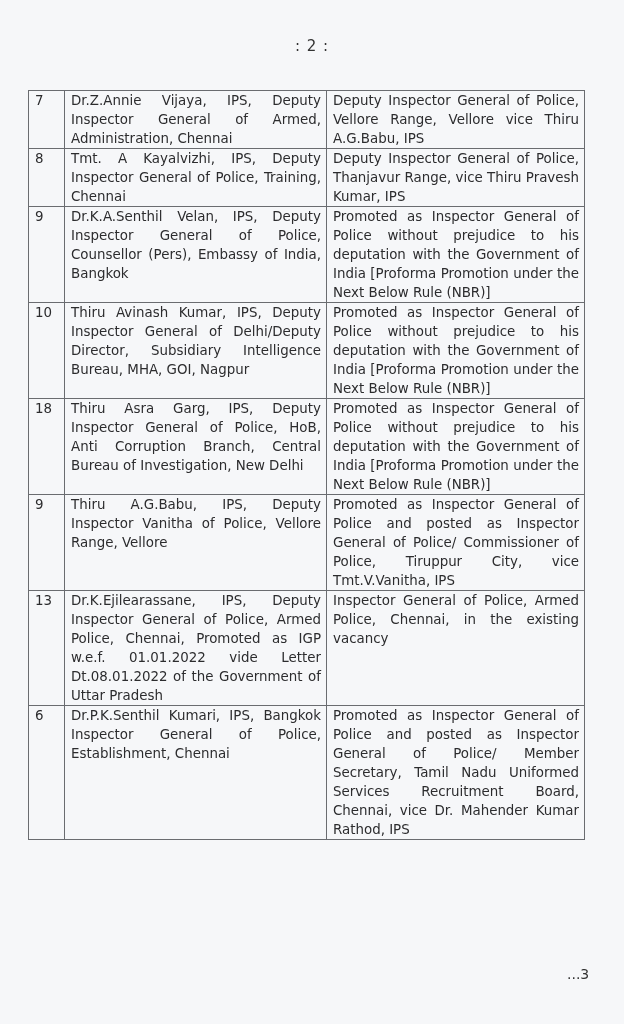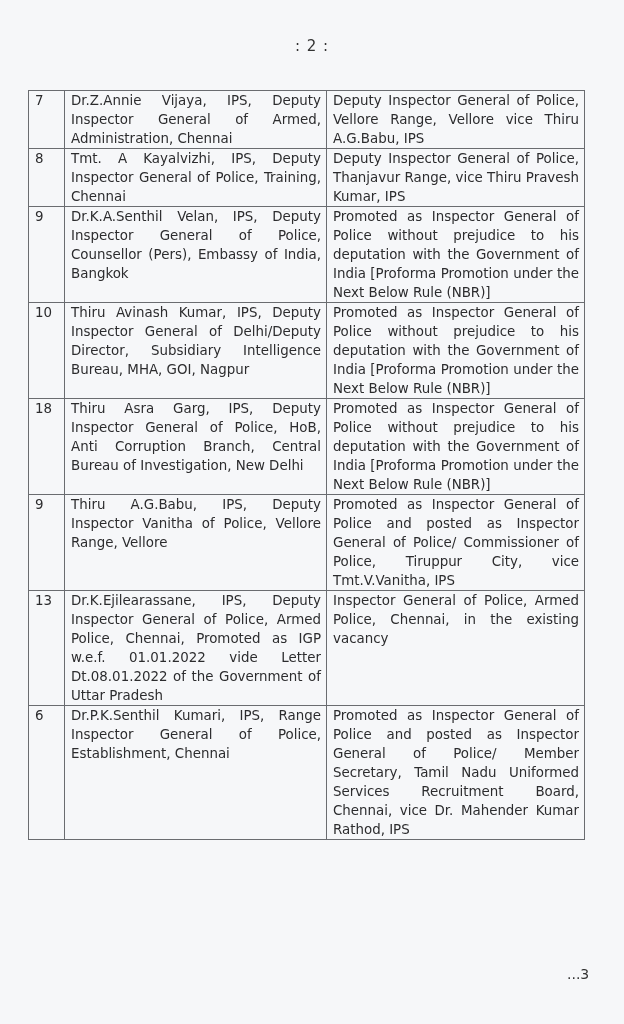--- a/index.html
+++ b/index.html
@@ -104,19 +104,19 @@
       <td class="from">Thiru A.G.Babu, IPS, Deputy Inspector Vanitha of Police, Vellore Range, Vellore</td>
       <td class="to"><span class="bold">Promoted</span><span> as Inspector General of Police and posted as Inspector General of Police/ Commissioner of Police, Tiruppur City, vice Tmt.V.Vanitha, IPS</span></td>
     </tr>
     <tr>
       <td class="sl">13</td>
       <td class="from">Dr.K.Ejilearassane, IPS, Deputy Inspector General of Police, Armed Police, Chennai, Promoted as IGP w.e.f. 01.01.2022 vide Letter Dt.08.01.2022 of the Government of Uttar Pradesh</td>
       <td class="to"><span class="bold"></span><span>Inspector General of Police, Armed Police, Chennai, in the existing vacancy</span></td>
     </tr>
     <tr>
       <td class="sl">6</td>
-      <td class="from">Dr.P.K.Senthil Kumari, IPS, Range Inspector General of Police, Establishment, Chennai</td>
+      <td class="from">Dr.P.K.Senthil Kumari, IPS, Bangkok Inspector General of Police, Establishment, Chennai</td>
       <td class="to"><span class="bold">Promoted</span><span> as Inspector General of Police and posted as Inspector General of Police/ Member Secretary, Tamil Nadu Uniformed Services Recruitment Board, Chennai, vice Dr. Mahender Kumar Rathod, IPS</span></td>
     </tr>
   </tbody>
 </table>
 
 <div class="continued">...3</div>
 
 </body></html>

